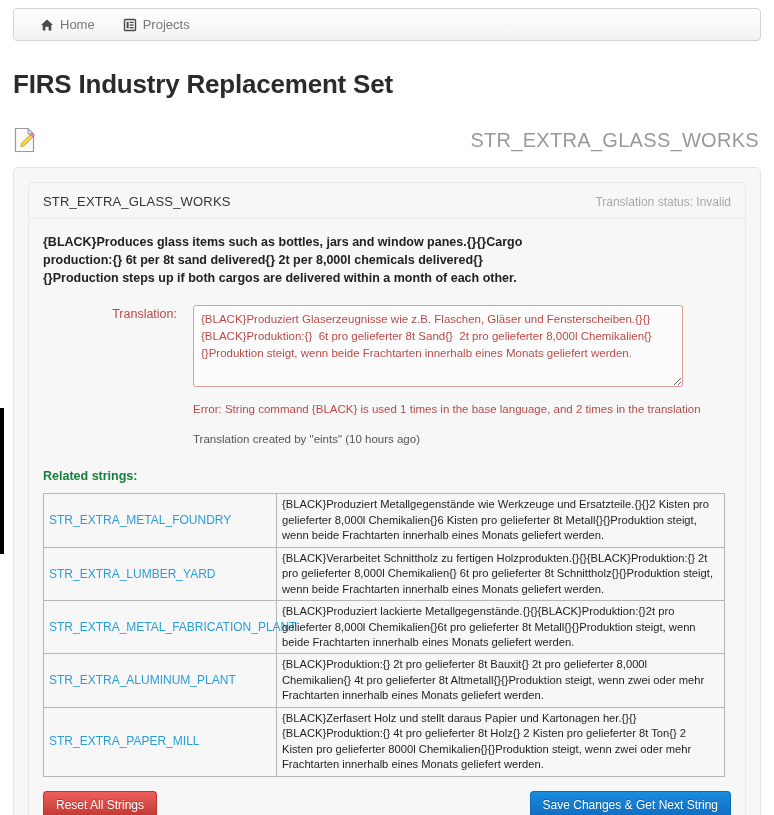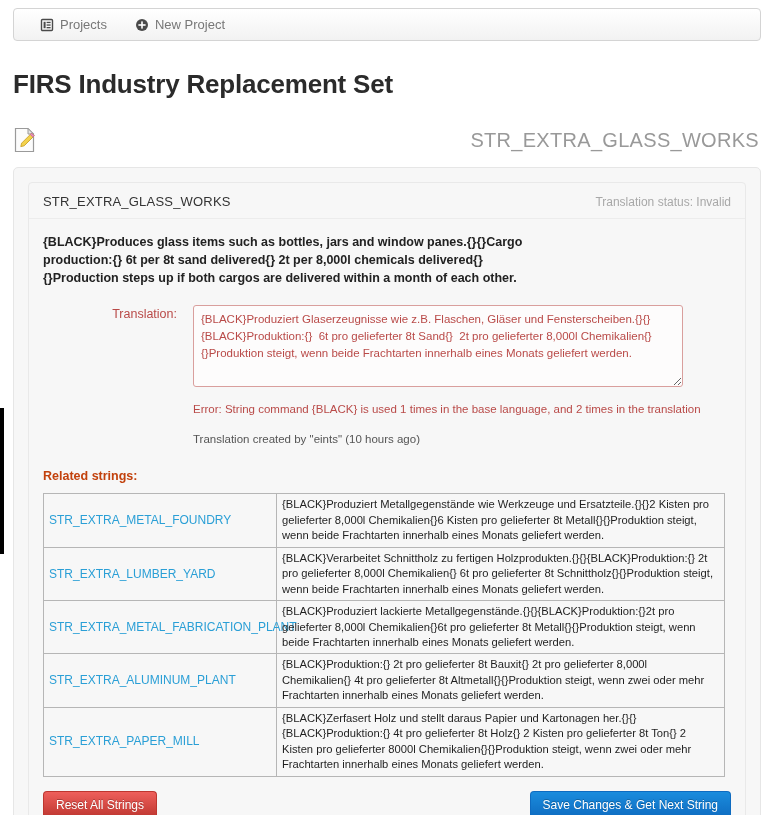--- a/index.html
+++ b/index.html
@@ -172,21 +172,21 @@
     font-size: 11.5px;
     color: #555555;
   }
 
   
   .related-head {
     margin-top: 24px;
     margin-left: 0;
     font-size: 12.5px;
     font-weight: bold;
-    color: #c2410c;
+    color: #15803d;
   }
   .rel-table {
     margin-top: 10px;
     width: 682px;
     border-collapse: collapse;
     border: 1px solid #b6b6b6;
     background: #f7f7f7;
     table-layout: fixed;
   }
   .rel-table td {
@@ -244,41 +244,39 @@
   }
 </style>
 </head>
 <body>
 
 <div class="scroll-thumb"></div>
 
 <div class="page">
 
   <div class="navbar">
+    <a class="nav-item">
+      <span class="nav-ico">
+        <svg width="14" height="14" viewBox="0 0 14 14">
+            <path d="M7 1.6 L13 7 L11.3 7 L11.3 12.4 L8.6 12.4 L8.6 8.7 L5.4 8.7 L5.4 12.4 L2.7 12.4 L2.7 7 L1 7 Z" fill="#4a4a4a"></path>
+          </svg>
+      </span>
+      <span>Home</span>
+    </a>
     <a class="nav-item">
       <span class="nav-ico">
         <svg width="14" height="14" viewBox="0 0 14 14">
           <rect x="1.5" y="1.5" width="11" height="11" rx="1" fill="none" stroke="#4a4a4a" stroke-width="1.4"></rect>
           <rect x="3.6" y="3.8" width="2" height="6.4" fill="#4a4a4a"></rect>
           <rect x="6.6" y="3.8" width="4" height="1.3" fill="#4a4a4a"></rect>
           <rect x="6.6" y="6.4" width="4" height="1.3" fill="#4a4a4a"></rect>
           <rect x="6.6" y="9" width="4" height="1.3" fill="#4a4a4a"></rect>
         </svg>
       </span>
       <span>Projects</span>
-    </a>
-    <a class="nav-item">
-      <span class="nav-ico">
-        <svg width="14" height="14" viewBox="0 0 14 14">
-          <circle cx="7" cy="7" r="6" fill="#4a4a4a"></circle>
-          <rect x="6.2" y="3.4" width="1.6" height="7.2" fill="#ffffff"></rect>
-          <rect x="3.4" y="6.2" width="7.2" height="1.6" fill="#ffffff"></rect>
-        </svg>
-      </span>
-      <span>New Project</span>
     </a>
   </div>
 
   <h1 class="page-title">FIRS Industry Replacement Set</h1>
 
   <div class="section-head">
     <div class="section-head-left">
       <span class="doc-ico">
         <svg width="24" height="26" viewBox="0 0 24 26">
           <path d="M2.5 1.5 L15 1.5 L20.5 7 L20.5 24.5 L2.5 24.5 Z" fill="#fcfcfc" stroke="#9a9a9a" stroke-width="1.2"></path>

